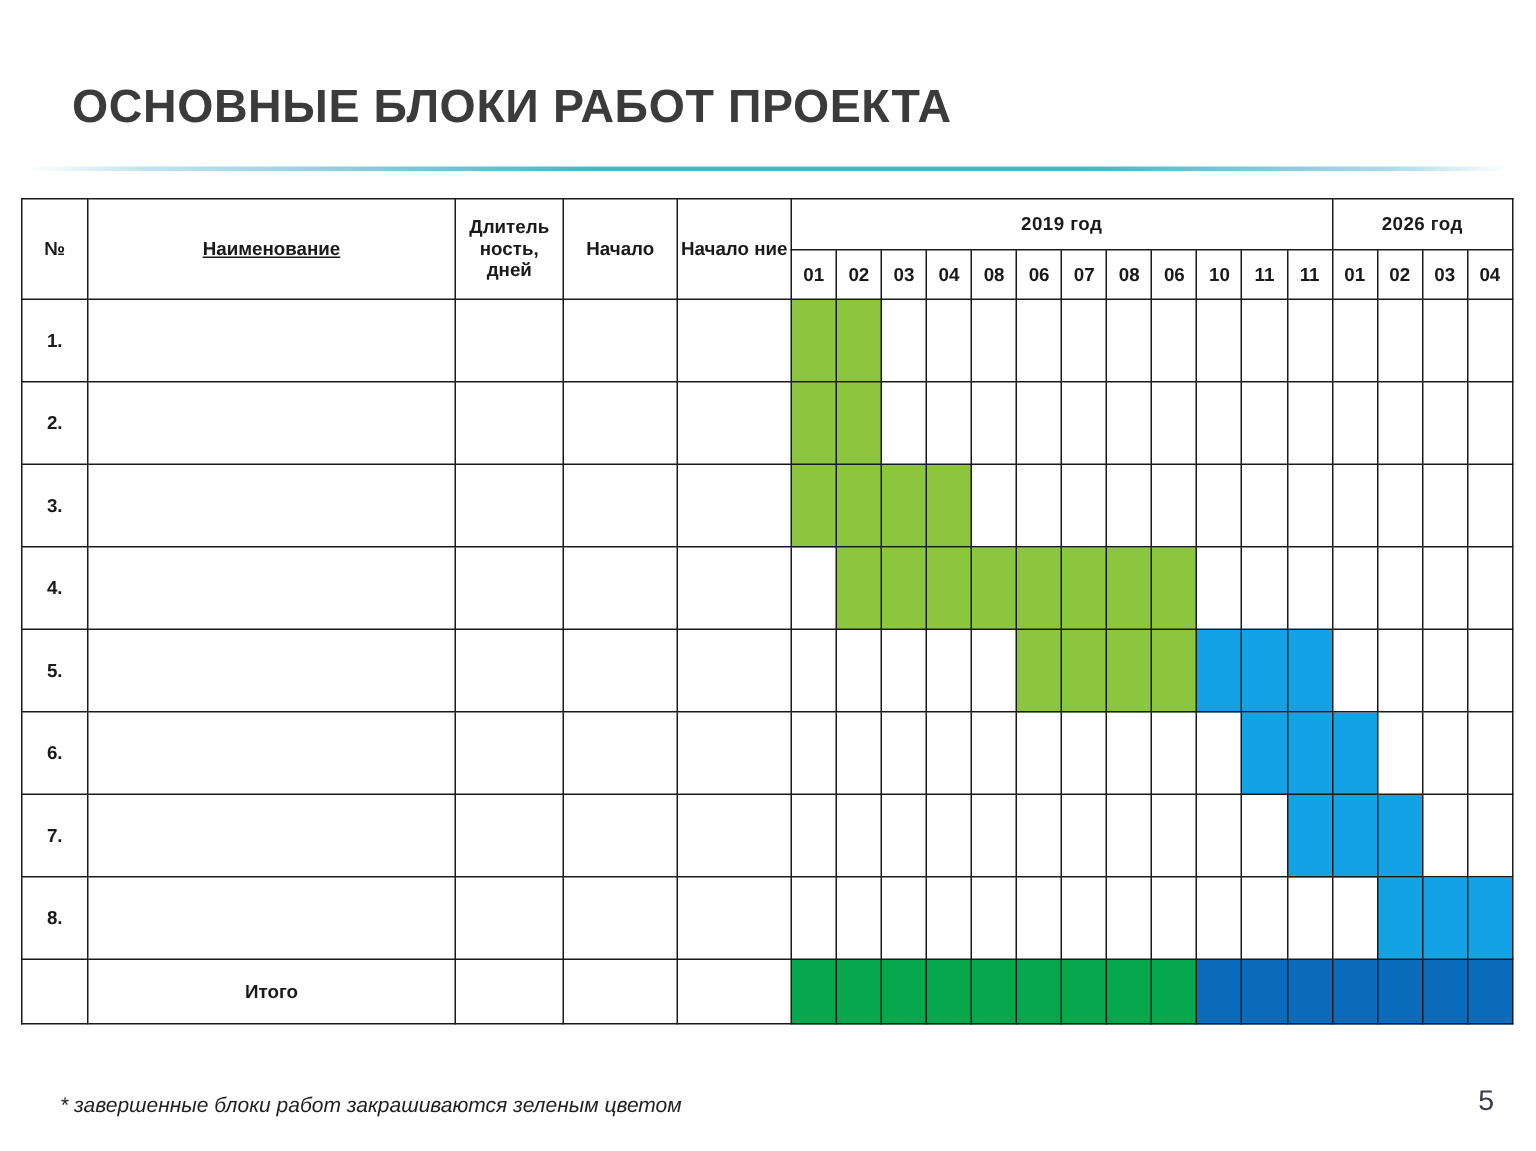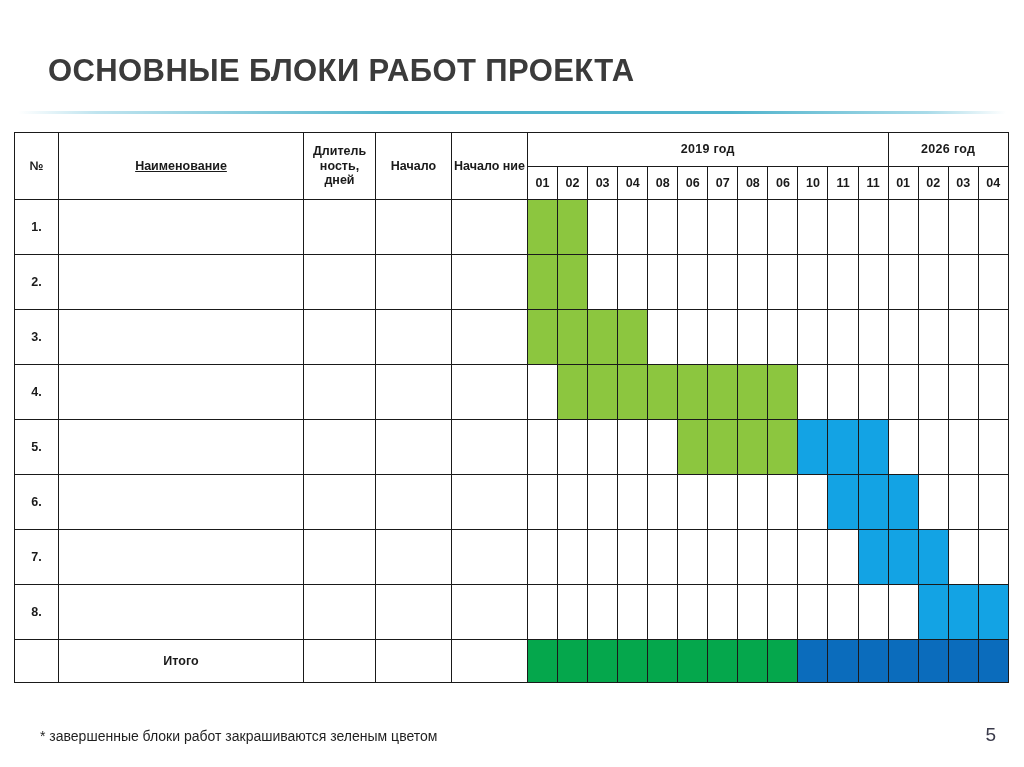--- a/index.html
+++ b/index.html
@@ -79,20 +79,21 @@
   .bar-green{background:#8CC63F;}
   .bar-blue{background:#13A3E4;}
   .bar-dgreen{background:#05A74C;}
   .bar-dblue{background:#0B6CBC;}
 
   
   .footnote{
     position:absolute;
     left:40px; top:728px;
     font-size:14px;
+    font-style:italic;
     color:#1f1f1f;
     white-space:nowrap;
   }
   .pagenum{
     position:absolute;
     right:28px; top:724px;
     font-size:19px;
     color:#3a3a4a;
   }
 </style>

